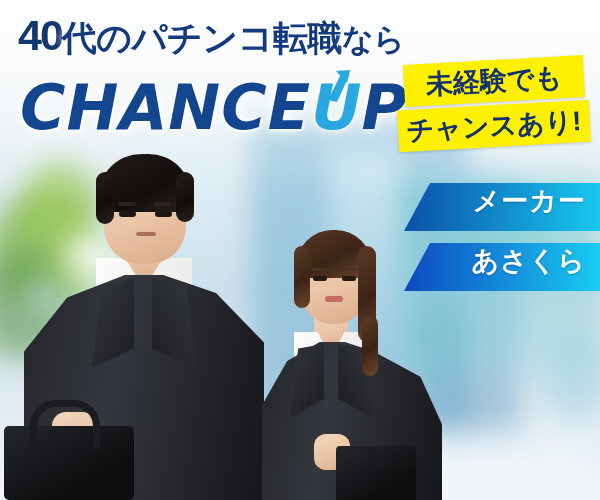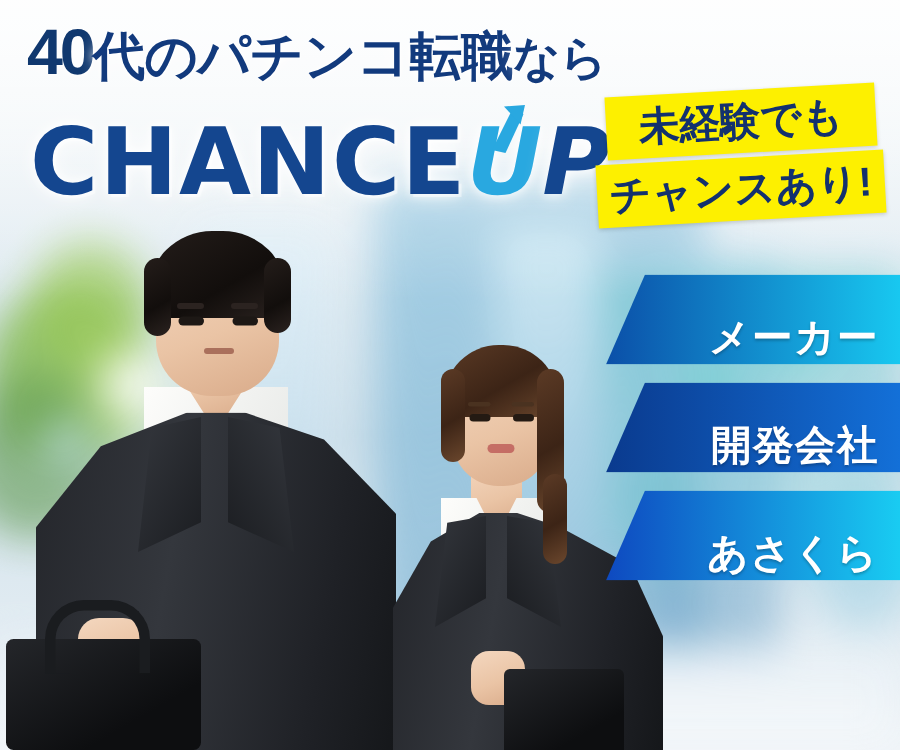--- a/index.html
+++ b/index.html
@@ -109,20 +109,21 @@
     left: 20px;
     top: 72px;
     height: 72px;
     white-space: nowrap;
     line-height: 72px;
   }
   .logo-chance {
     font-family: "DejaVu Sans", "Liberation Sans", sans-serif;
     font-size: 62px;
     font-weight: 700;
+    font-style: italic;
     letter-spacing: 1px;
     color: #14468f;
     text-shadow:
       0 0 7px rgba(255,255,255,.95),
       0 0 14px rgba(255,255,255,.8),
       2px 2px 0 rgba(255,255,255,.45);
   }
   .logo-up {
     position: relative;
     display: inline-block;
@@ -187,24 +188,24 @@
 
   
   .cat-list {
     position: absolute;
     left: 404px;
     top: 183px;
     width: 196px;
   }
   .cat-btn {
     position: relative;
-    height: 60px;
+    height: 48px;
     margin-bottom: 12px;
     display: flex;
-    align-items: flex-end;
+    align-items: flex-start;
     justify-content: flex-end;
     padding-right: 14px;
     box-sizing: border-box;
     clip-path: polygon(26px 0, 100% 0, 100% 100%, 0 100%);
     cursor: pointer;
   }
   .cat-btn span {
     position: relative;
     color: #ffffff;
     font-size: 27px;
@@ -342,22 +343,19 @@
     <span>未経験でも</span>
   </div>
   <div class="badge badge-2">
     <span>チャンスあり!</span>
   </div>
 
   <div class="cat-list">
     <div class="cat-btn" style="background:linear-gradient(90deg,#0b4fa8,#18c8f0);">
       <span>メーカー</span>
     </div>
-    <div class="cat-btn" style="background:linear-gradient(90deg,#0a3a8e,#1370d8);">
-      <span>開発会社</span>
-    </div>
     <div class="cat-btn" style="background:linear-gradient(90deg,#0e49c0,#19ccf2);">
       <span>あさくら</span>
     </div>
   </div>
 
 
 </div>
 
 </body></html>

